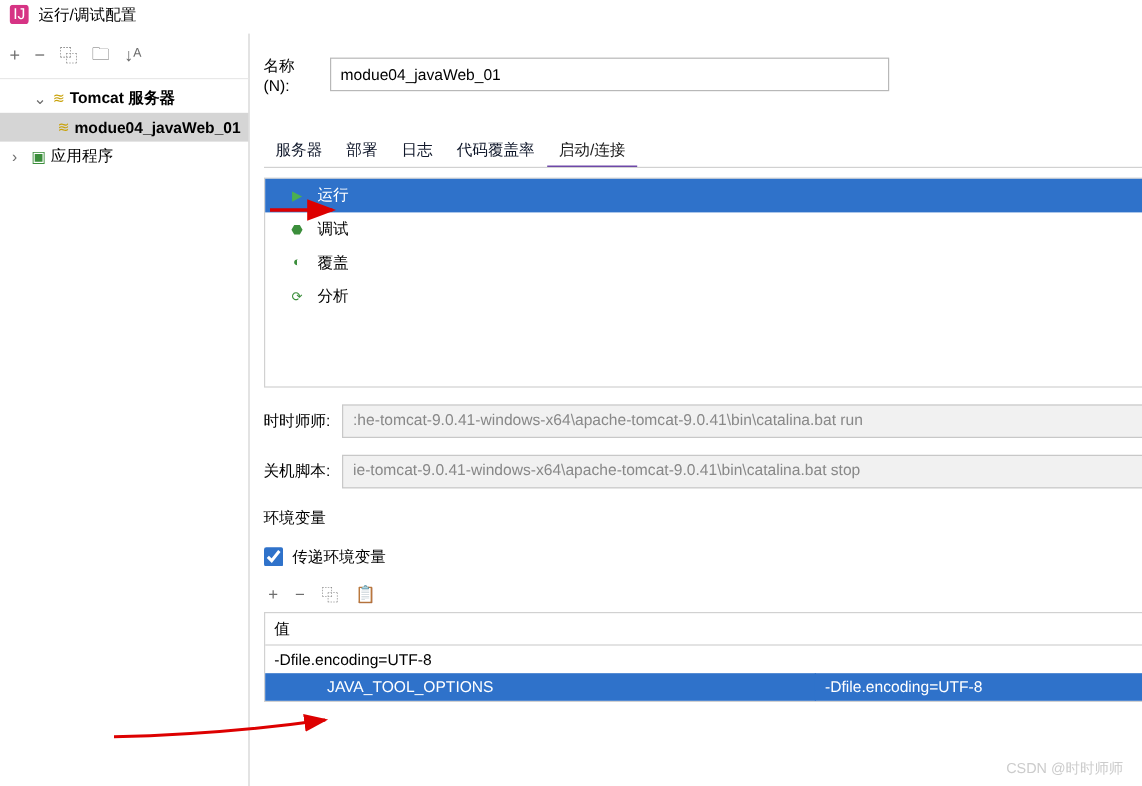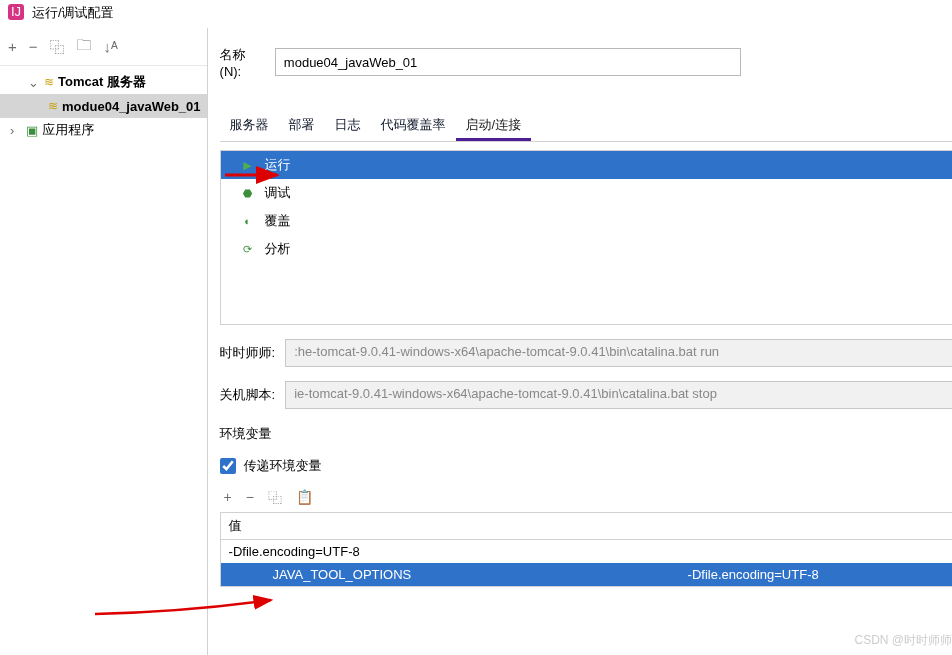--- a/index.html
+++ b/index.html
@@ -16,21 +16,21 @@
     .tree-row.lvl2 { padding-left: 48px; }
     .tree-row.selected { background: #d5d5d5; }
     .chev { width: 12px; display: inline-flex; color: #6e6e6e; }
     .tomcat-ico { color: #c9a20a; font-size: 12px; }
     .content { flex: 1; padding: 8px 0 0 12px; position: relative; }
     .row-name { display: flex; align-items: center; gap: 10px; height: 52px; }
     .row-name input { border: 1px solid #b8b8b8; padding: 4px 8px; width: 490px; height: 28px; }
     .store { display: flex; align-items: center; gap: 6px; margin-left: 30px; }
     .tabs { display: flex; gap: 0; margin-top: 24px; border-bottom: 1px solid #d1d1d1; }
     .tab { padding: 4px 10px; cursor: pointer; color: #0f172a; }
-    .tab.active { border-bottom: 3px solid #4c1d95; color: #1a1a1a; }
+    .tab.active { border-bottom: 1px solid #4c1d95; color: #1a1a1a; }
     .run-list { margin-top: 8px; border: 1px solid #d1d1d1; height: 175px; }
     .run-row { display: flex; align-items: center; padding: 5px 20px; gap: 10px; }
     .run-row.sel { background: #2f72ca; color: #fff; }
     .ri { width: 14px; display: inline-flex; justify-content: center; font-size: 11px; }
     .script-row { display: flex; align-items: center; gap: 10px; margin-top: 14px; }
     .script-row .input-like { flex: 1; border: 1px solid #c8c8c8; background: #f1f1f1; color: #888; padding: 4px 8px; height: 28px; overflow: hidden; white-space: nowrap; }
     .env-label { margin-top: 16px; }
     .cb-row { display: flex; align-items: center; gap: 8px; margin-top: 14px; }
     .cb { width: 16px; height: 16px; accent-color: #2f72ca; }
     .env-toolbar { display: flex; gap: 14px; margin-top: 14px; color: #6e6e6e; padding-left: 4px; }
@@ -38,21 +38,21 @@
     .env-table { border: 1px solid #d1d1d1; margin-top: 6px; }
     .env-head, .env-tr { display: flex; }
     .env-head { border-bottom: 1px solid #d1d1d1; }
     .cell { padding: 4px 8px; }
     .cell.name { width: 415px; border-right: 1px solid #d1d1d1; }
     .cell.val { flex: 1; }
     .env-tr.sel { background: #2f72ca; color: #fff; }
     .env-tr.sel .cell.name { border-right-color: #2f72ca; margin-left: 44px; }
     .arrow { position: absolute; pointer-events: none; }
     .arrow svg { overflow: visible; }
-    .watermark { position: absolute; right: 0; bottom: 6px; color: #ccc; font-size: 12px; }
+    .watermark { position: absolute; right: 16px; bottom: 6px; color: #ccc; font-size: 12px; }
   </style>
 </head>
 <body>
 
 <div class="titlebar">
   <svg class="app-icon" viewBox="0 0 16 16">
       <rect width="16" height="16" rx="3" fill="#d63384"></rect>
       <text x="8" y="12" font-size="10" text-anchor="middle" fill="#fff">IJ</text>
     </svg>
   <span>运行/调试配置</span>

